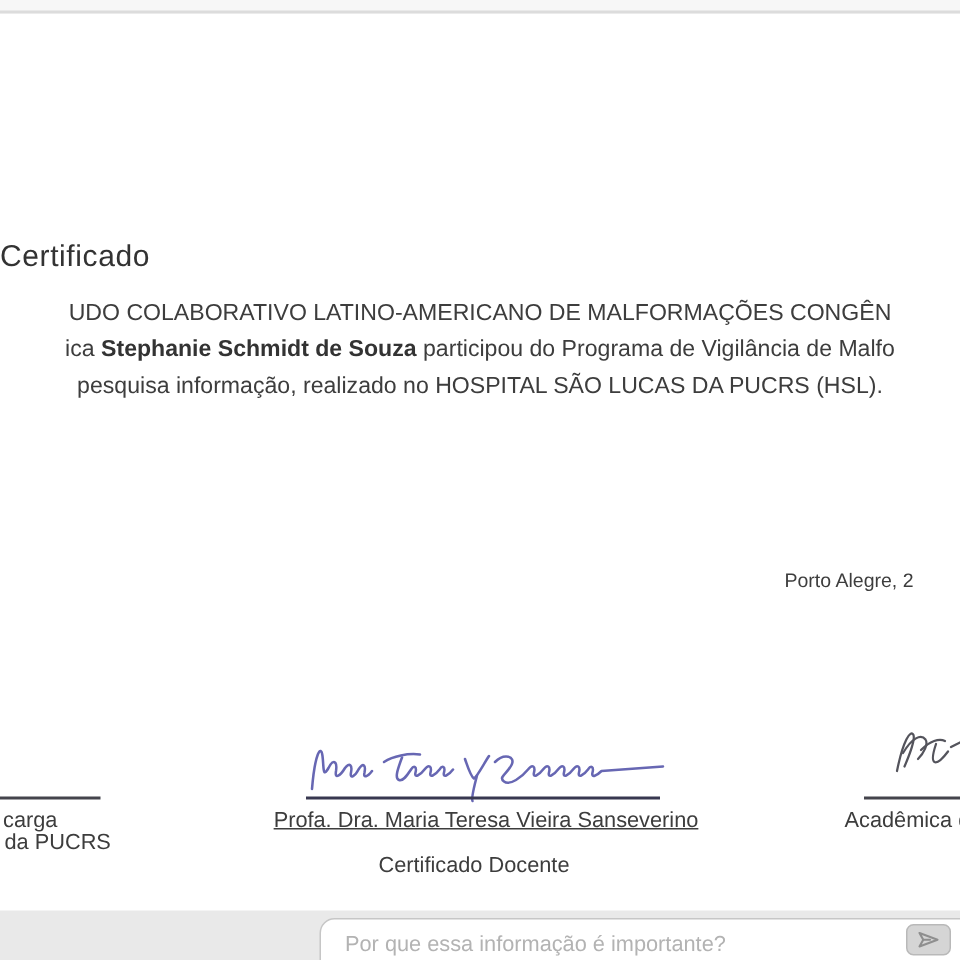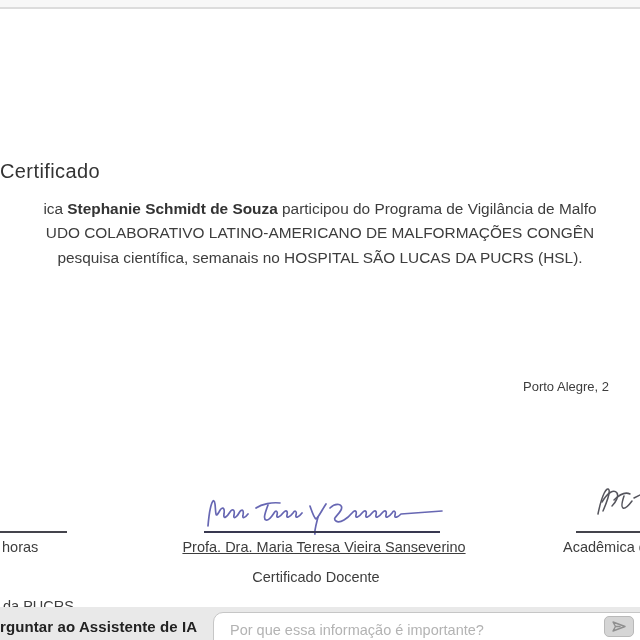--- a/index.html
+++ b/index.html
@@ -23,21 +23,21 @@
   
   .sig-line { position:absolute; height:2px; background:#44444c; }
   .sig-line.left  { left:0;   top:531px; width:67px; }
   .sig-line.center{ left:204px; top:531px; width:236px; background:#383850; }
   .sig-line.right { left:576px; top:531px; width:64px; }
   .sig-svg { position:absolute; }
   .sig-svg.center { left:198px; top:486px; }
   .sig-svg.right  { left:590px; top:480px; }
   .caption { position:absolute; font-size:14.5px; color:#3d3d3d; white-space:nowrap; }
   .cap-left-1 { left:2px; top:539px; }
-  .cap-left-2 { left:3px; top:554px;margin-top:44px; }
+  .cap-left-2 { left:3px; top:554px; }
   .cap-center-1 { left:324px; top:539px; transform:translateX(-50%);text-decoration:underline; }
   .cap-center-2 { left:316px; top:569px; transform:translateX(-50%); }
   .cap-right-1 { left:563px; top:539px; }
   
   .assistant-bar { position:absolute; left:0; top:607px; width:640px; height:33px;
     background:#e9e9e9; }
   .assistant-label { position:absolute; left:0; top:11px; font-size:15px;
     font-weight:bold; color:#222; white-space:nowrap; letter-spacing:.1px; }
   .assistant-input-wrap { position:absolute; left:213px; top:5px; width:445px;
     height:42px; background:#ffffff; border:1px solid #c6c6c6; border-radius:10px; }
@@ -50,23 +50,23 @@
     display:flex; align-items:center; justify-content:center; cursor:pointer; }
 </style>
 </head>
 <body>
 
 <div class="top-strip"></div>
 
 <div class="cert-title">Certificado</div>
 
 <div class="cert-body">
+  <div class="pline">UDO COLABORATIVO LATINO-AMERICANO DE MALFORMAÇÕES CONGÊN</div>
   <div class="pline"><span>ica </span><b>Stephanie Schmidt de Souza</b><span> participou do Programa de Vigilância de Malfo</span></div>
-  <div class="pline">UDO COLABORATIVO LATINO-AMERICANO DE MALFORMAÇÕES CONGÊN</div>
-  <div class="pline">pesquisa científica, semanais no HOSPITAL SÃO LUCAS DA PUCRS (HSL).</div>
+  <div class="pline">pesquisa informação, realizado no HOSPITAL SÃO LUCAS DA PUCRS (HSL).</div>
 </div>
 
 <div class="dateline">Porto Alegre, 2</div>
 
 <svg class="sig-svg center" width="250" height="50" viewBox="0 0 250 50">
   <g fill="none" stroke="#6767b3" stroke-width="1.7" stroke-linecap="round" stroke-linejoin="round">
     <path d="M10 40 C12 16 16 10 17 18 C18 26 17 33 21 26 C24 20 27 21 26 28 C25 34 29 31 32 26 C35 22 37 24 36 29 C35 34 39 31 41 27 C44 22 46 24 45 29 C44 33 47 32 50 28"></path>
     <path d="M58 22 C64 18 74 16 82 17"></path>
     <path d="M70 19 C67 27 65 33 68 34 C71 35 74 30 76 27 C78 24 80 25 79 29 C78 33 82 31 85 27 C88 23 90 25 89 29 C88 33 92 31 95 27 C97 24 99 25 98 29 C97 33 101 31 104 27"></path>
     <path d="M112 20 C114 26 116 32 118 33 C120 32 124 24 128 18"></path>
@@ -82,28 +82,27 @@
     <path d="M24 20 C30 14 36 12 40 14"></path>
     <path d="M34 16 C32 22 31 27 33 28 C35 29 39 25 42 21"></path>
     <path d="M44 18 C48 16 50 15 52 14"></path>
   </g>
 </svg>
 
 <div class="sig-line left"></div>
 <div class="sig-line center"></div>
 <div class="sig-line right"></div>
 
-<div class="caption cap-left-1">horas</div>
+<div class="caption cap-left-1">carga</div>
 <div class="caption cap-left-2">da PUCRS</div>
 <div class="caption cap-center-1">Profa. Dra. Maria Teresa Vieira Sanseverino</div>
 <div class="caption cap-center-2">Certificado Docente</div>
 <div class="caption cap-right-1">Acadêmica de</div>
 
 <div class="assistant-bar">
-  <div class="assistant-label">rguntar ao Assistente de IA</div>
   <div class="assistant-input-wrap">
     <input class="assistant-input" type="text" placeholder="Por que essa informação é importante?" style="">
   </div>
 </div>
 
 <div class="send-button">
   <svg width="18" height="13" viewBox="0 0 18 13">
     <g fill="none" stroke="#8f8f8f" stroke-width="1.4" stroke-linejoin="round" stroke-linecap="round">
       <path d="M3 2 L15 6.5 L3 11 L5.5 6.5 Z"></path>
       <path d="M5.5 6.5 L10 6.5"></path>

